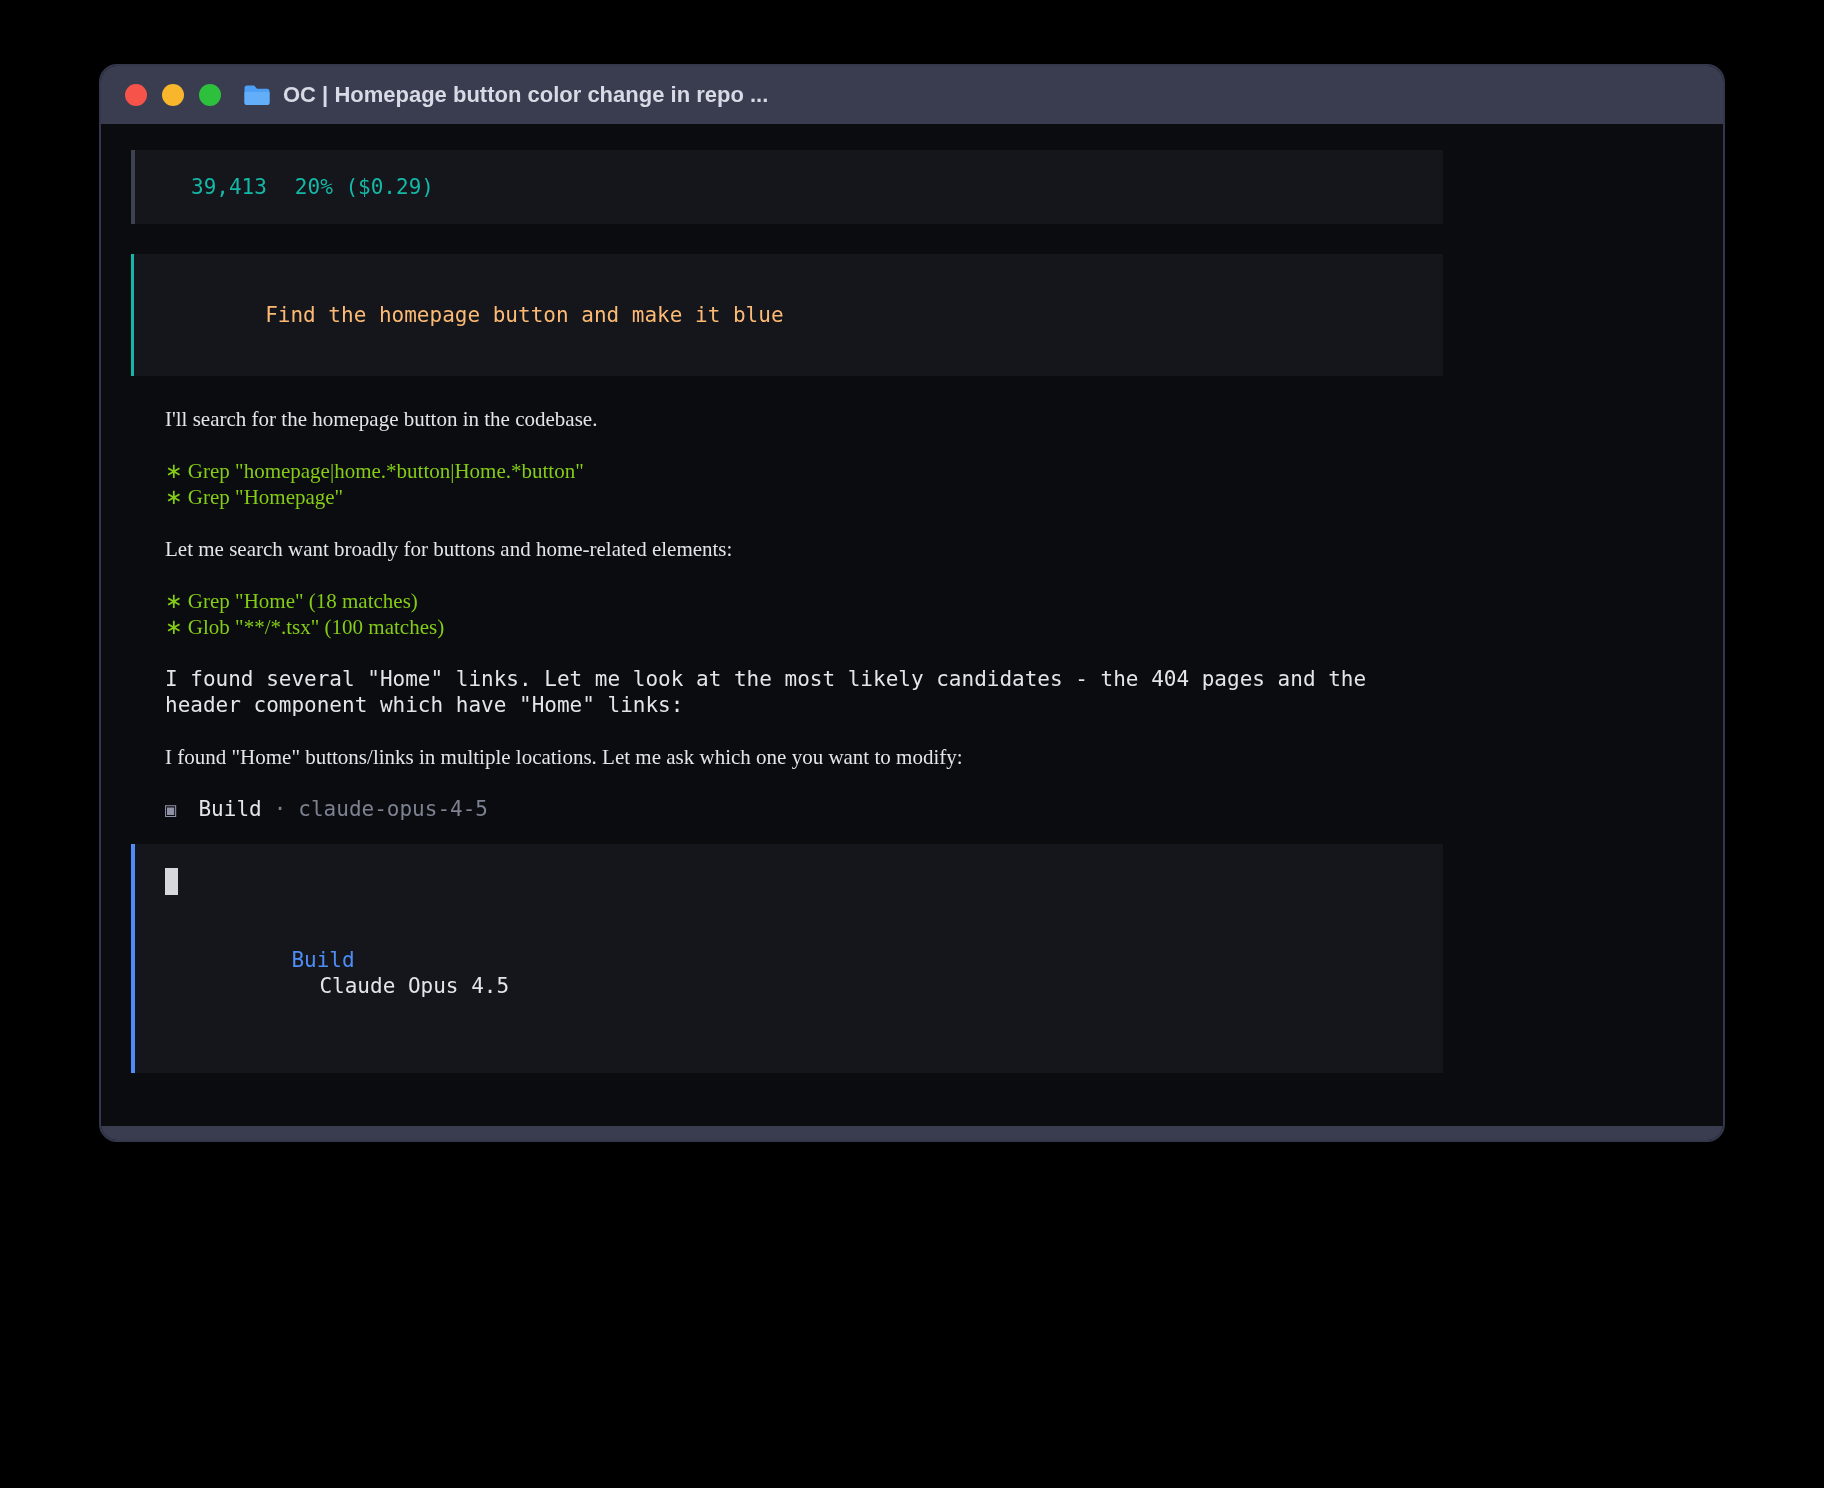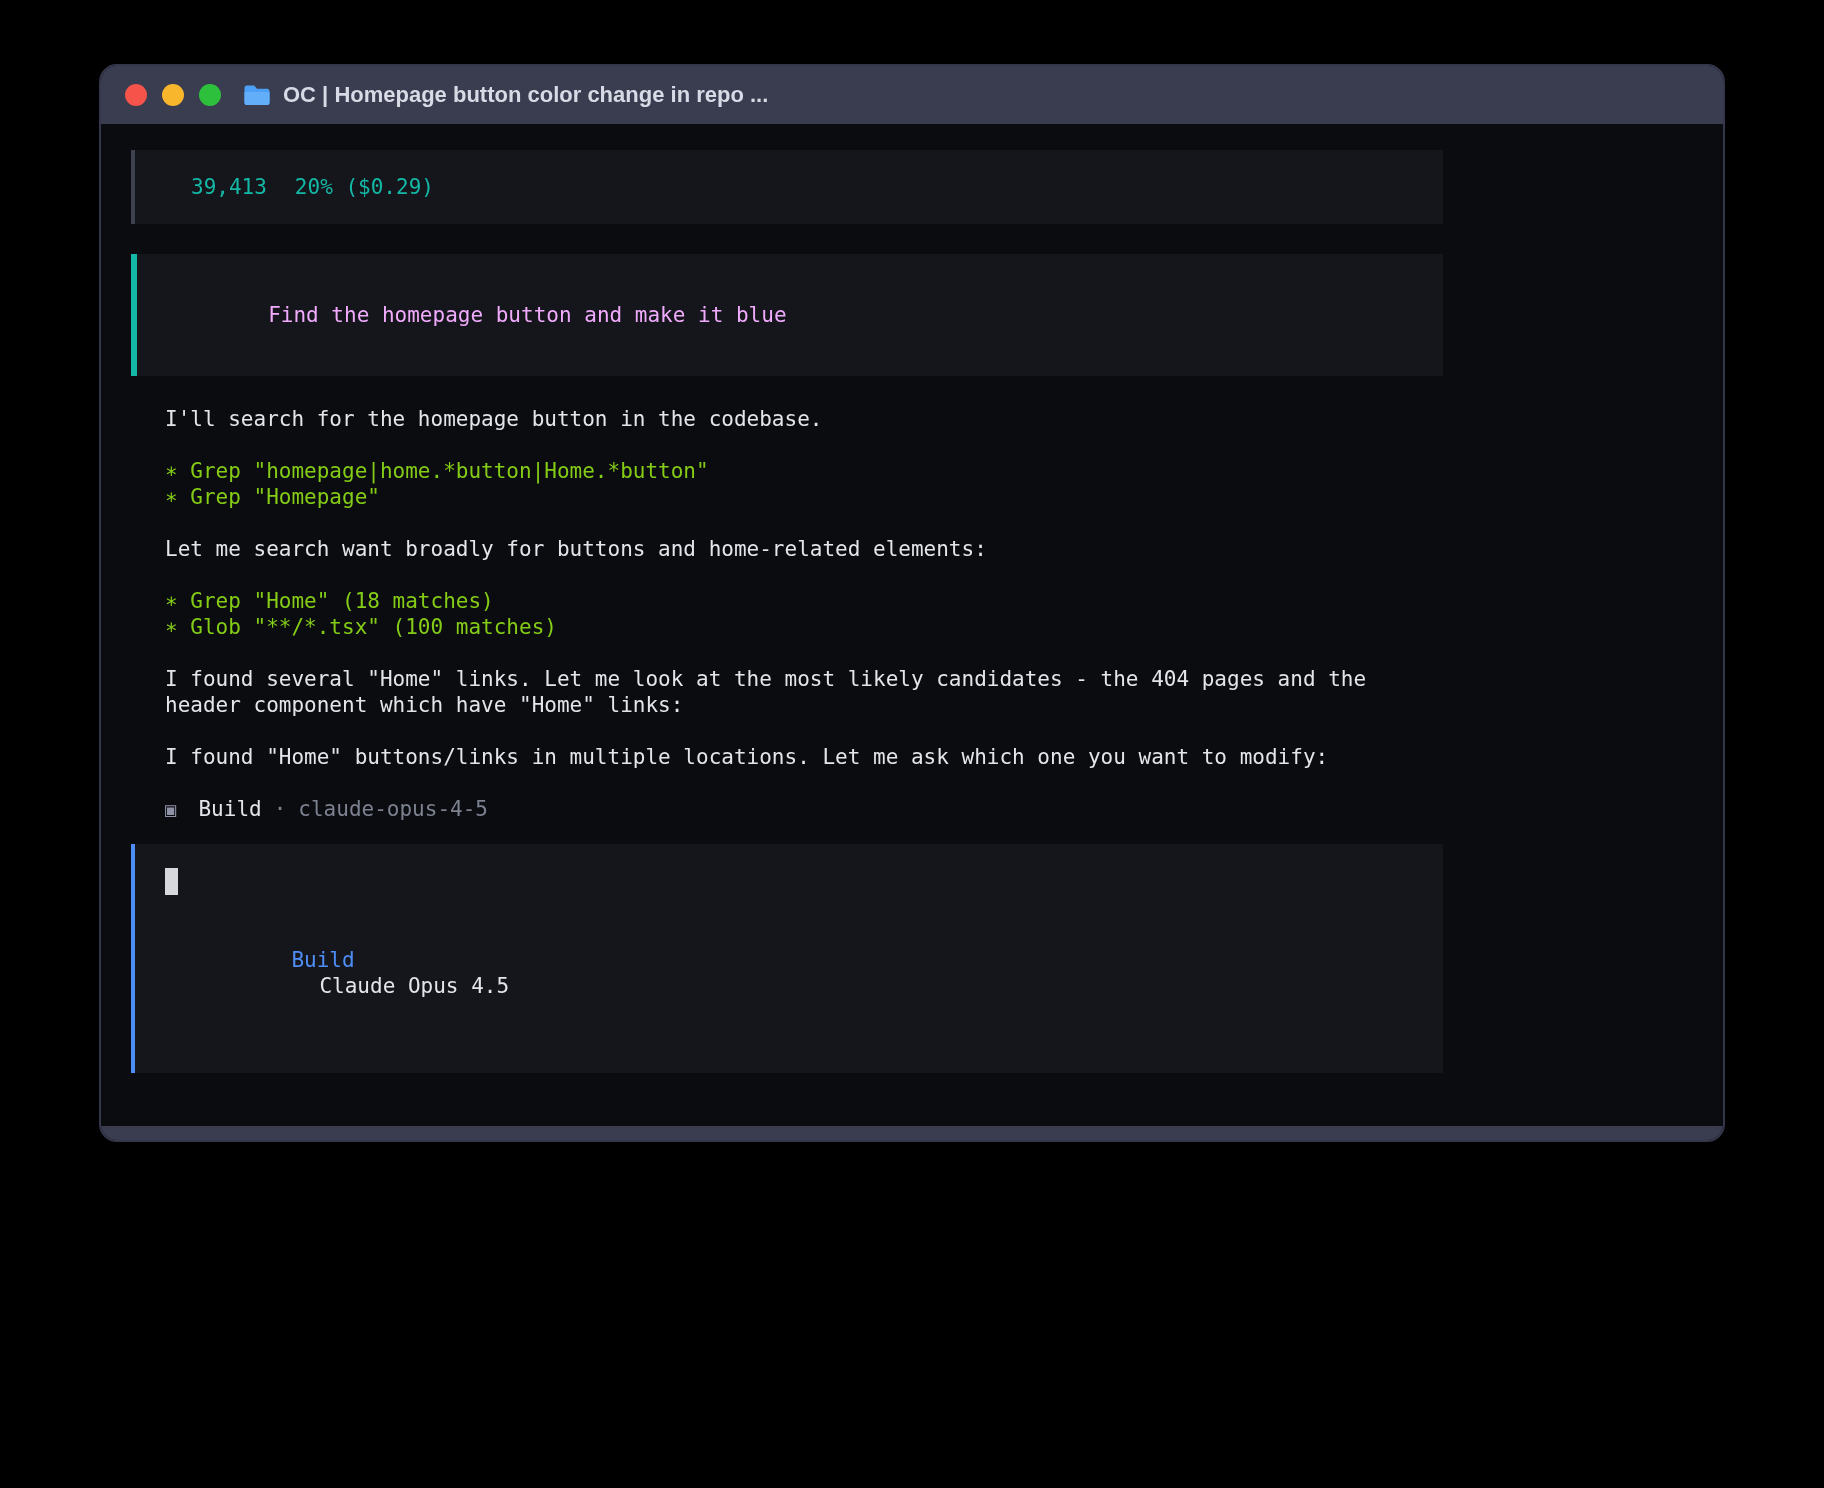--- a/index.html
+++ b/index.html
@@ -64,33 +64,33 @@
     border-left: 4px solid #3e414e;
     padding: 24px 26px 24px 56px;
     display: flex;
     justify-content: space-between;
     align-items: center;
   }
   .header-title { font-weight: bold; color: #eceef2; white-space: pre; }
   .header-stats { display: flex; gap: 28px; color: #14b8a6; white-space: pre; }
   .user-block {
     margin-top: 30px;
-    border-left: 6px solid #14b8a6;
+    border-left: 3px solid #14b8a6;
     padding: 22px 26px 22px 30px;
-    color: #f0abfc;
+    color: #fdba74;
     white-space: pre;
   }
   .conversation {
     margin: 30px 0 0 34px;
     width: 1262px;
   }
   .para { margin: 0 0 26px 0; }
   .group { margin: 0 0 26px 0; }
   .muted { color: #84cc16; }
-  .line { white-space: pre; }
+  .line { white-space: pre; font-family: Liberation Serif, serif; }
   .wrapline { white-space: normal; }
   .agent-line { display: flex; align-items: center; white-space: pre; }
   .agent-icon { color: #8d92a6; font-size: 19px; margin-right: 22px; }
   .agent-name { color: #e3e5ea; }
   .agent-sep { color: #7d8290; margin: 0 12px; }
   .agent-model { color: #7d8290; }
   .input-block {
     margin-top: 22px;
     border-left: 4px solid #4f8df6;
     padding: 24px 26px 22px 30px;

